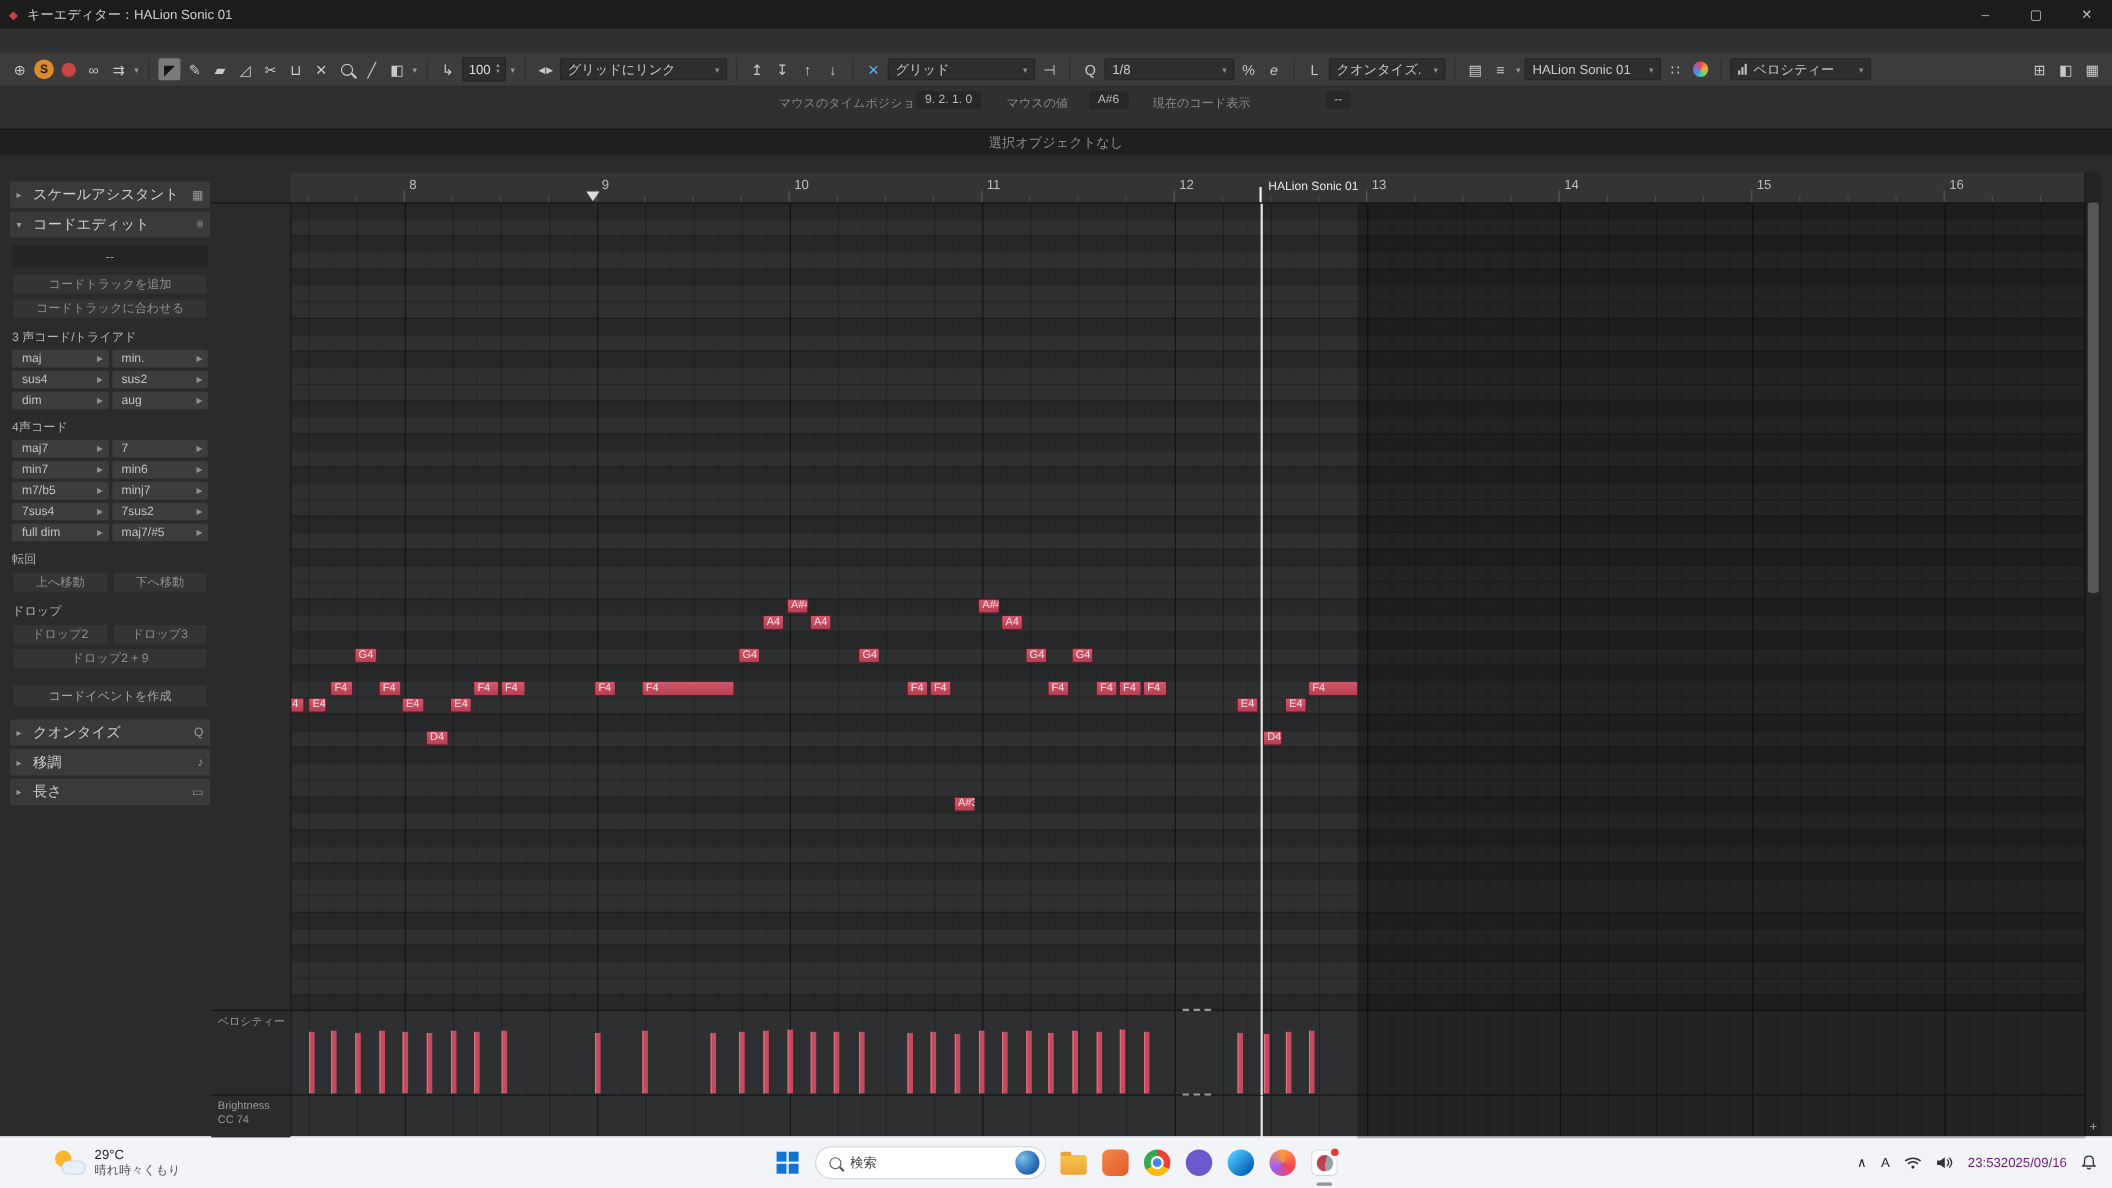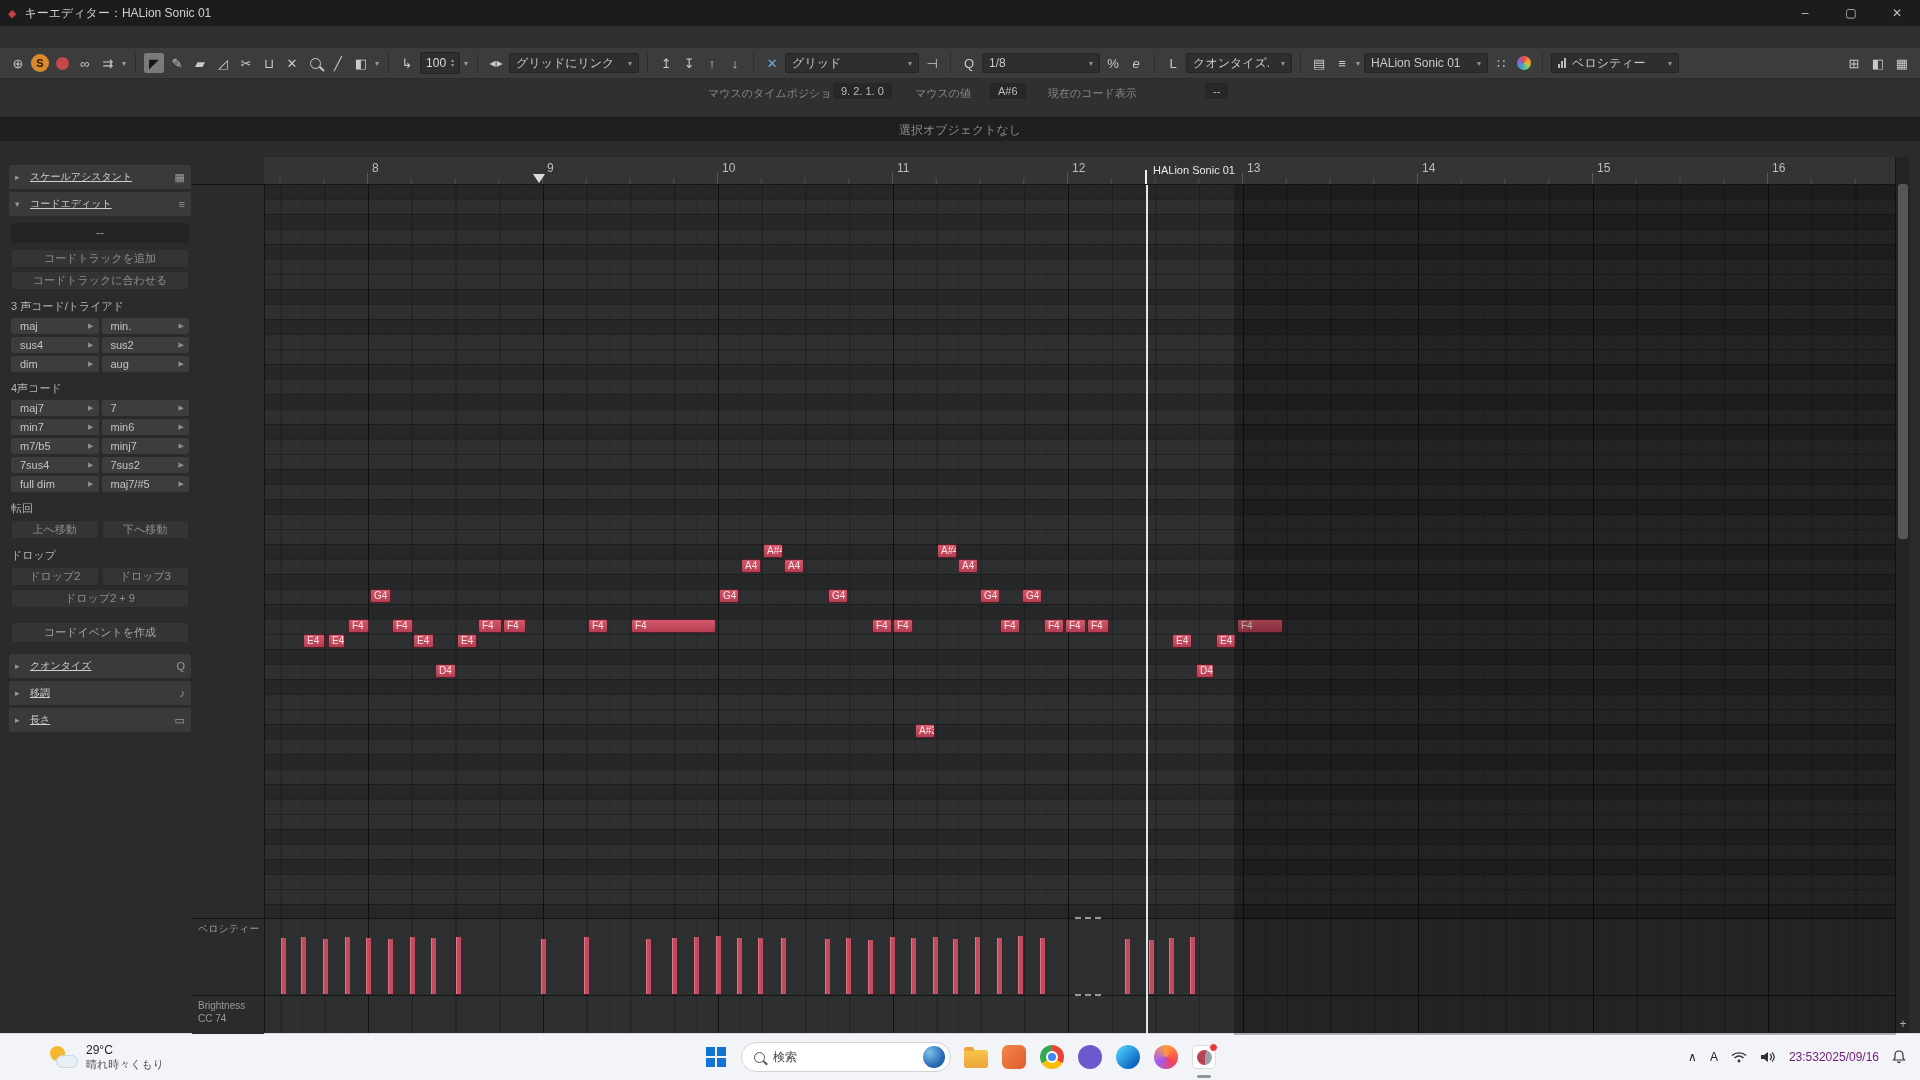--- a/index.html
+++ b/index.html
@@ -44,21 +44,21 @@
   .il-label{position:absolute;top:6px;font-size:11px;color:#8a8a8a;}
   .il-value{position:absolute;top:3px;font-size:11px;color:#bcbcbc;background:#272727;border-radius:2px;padding:2px 8px;}
   
   .statusline{position:absolute;top:117px;left:0;right:0;height:24px;background:#1f1f1f;display:flex;align-items:center;justify-content:center;font-size:12px;color:#8d8d8d;border-top:1px solid #151515;border-bottom:1px solid #151515;text-align:center;}
   
   .editor{position:absolute;top:141px;left:0;right:0;bottom:46px;background:#2b2b2b;}
   
   .inspector{position:absolute;left:9px;top:24px;width:182px;bottom:8px;font-size:12px;}
   .insp-header{height:24px;background:#3a3a3a;border-radius:2px;display:flex;align-items:center;padding:0 6px;margin-bottom:3px;color:#cfcfcf;}
   .insp-header .arrow{font-size:9px;color:#9a9a9a;margin-right:6px;width:9px;}
-  .ih-label{font-size:10px;text-decoration:underline;}
+  .ih-label{font-size:13px;}
   .ih-icon{margin-left:auto;color:#9a9a9a;font-size:11px;}
   .insp-body{padding:2px 2px 8px;}
   .chord-display{height:20px;background:#242424;border-radius:2px;display:flex;align-items:center;justify-content:center;color:#9a9a9a;margin:2px 0 6px;}
   .insp-btn{height:17px;background:#343434;border:1px solid #2a2a2a;border-radius:2px;display:flex;align-items:center;justify-content:center;font-size:11px;color:#8f8f8f;margin:3px 0;}
   .insp-label{font-size:11px;color:#b5b5b5;margin:9px 0 4px;}
   .chord-grid{display:grid;grid-template-columns:1fr 1fr;gap:3px;}
   .chord-cell{height:16px;background:#3d3d3d;border-radius:2px;display:flex;align-items:center;padding:0 5px 0 9px;font-size:11px;color:#c3c3c3;}
   .chord-cell .play{margin-left:auto;font-size:7px;color:#8f8f8f;}
   .btn-row{display:grid;grid-template-columns:1fr 1fr;gap:3px;}
   .btn-row .insp-btn{margin:0;}
@@ -85,21 +85,21 @@
       linear-gradient(to right, rgba(0,0,0,0.45) 0 1px, transparent 1px),
       linear-gradient(to right, rgba(0,0,0,0.22) 0 1px, transparent 1px),
       linear-gradient(to right, rgba(0,0,0,0.10) 0 1px, transparent 1px),
       linear-gradient(to bottom, rgba(0,0,0,0.25) 0 1px, transparent 1px),
       linear-gradient(to bottom, transparent 0 30px, rgba(0,0,0,0.16) 30px 45px, transparent 45px 60px, rgba(0,0,0,0.16) 60px 75px, transparent 75px 90px, rgba(0,0,0,0.16) 90px 105px, transparent 105px 135px, rgba(0,0,0,0.16) 135px 150px, transparent 150px 165px, rgba(0,0,0,0.16) 165px 180px);
     background-size:175px 100%,43.75px 100%,21.875px 100%,100% 15px,100% 180px;
     background-position:103px 0,103px 0,103px 0,0 149px,0 149px;
     border-left:1px solid #141414;border-top:1px solid #141414;}
   .afterpart{position:absolute;left:969px;right:-2px;top:0;bottom:0;background:rgba(0,0,0,0.25);z-index:4;}
   .cursor{position:absolute;top:0;bottom:0;left:881px;width:2px;background:rgba(250,250,250,0.9);z-index:6;}
-  .note{position:absolute;height:14px;box-sizing:border-box;background:linear-gradient(#d2596b,#b63e52);border:1px solid #571d27;border-radius:2px;color:#f8e3e6;font-size:10px;line-height:12px;padding-left:3px;overflow:hidden;white-space:nowrap;z-index:3;margin-left:48px;}
+  .note{position:absolute;height:14px;box-sizing:border-box;background:linear-gradient(#d2596b,#b63e52);border:1px solid #571d27;border-radius:2px;color:#f8e3e6;font-size:10px;line-height:12px;padding-left:3px;overflow:hidden;white-space:nowrap;z-index:3;}
   .lane-label{position:absolute;left:0;width:72px;background:#2b2b2b;font-size:10px;color:#9a9a9a;padding:3px 0 0 6px;box-sizing:border-box;border-top:1px solid #111;z-index:2;}
   .lane-label.vel{top:777px;height:77px;}
   .lane-label.cc{top:854px;height:39px;line-height:13px;}
   .vel-lane,.cc-lane{position:absolute;left:72px;right:14px;background-color:#2d2f31;overflow:hidden;border-top:1px solid #131313;
     background-image:
       linear-gradient(to right, rgba(0,0,0,0.45) 0 1px, transparent 1px),
       linear-gradient(to right, rgba(0,0,0,0.22) 0 1px, transparent 1px),
       linear-gradient(to right, rgba(0,0,0,0.10) 0 1px, transparent 1px);
     background-size:175px 100%,43.75px 100%,21.875px 100%;
     background-position:103px 0,103px 0,103px 0;
@@ -220,21 +220,21 @@
         </span>
     </div>
     <div class="tcaret">▾</div>
     <div class="tsep"></div>
     <div class="tbtn">
         <span class="lr">
           <i>◀</i>
           <i>▶</i>
         </span>
       </div>
-    <div class="dd" style="width:130px">
+    <div class="dd" style="width:152px">
       <span>グリッドにリンク</span>
       <span class="dcaret">▾</span>
     </div>
     <div class="tsep"></div>
     <div class="tbtn">
         <span>↥</span>
       </div>
     <div class="tbtn">
         <span>↧</span>
       </div>

